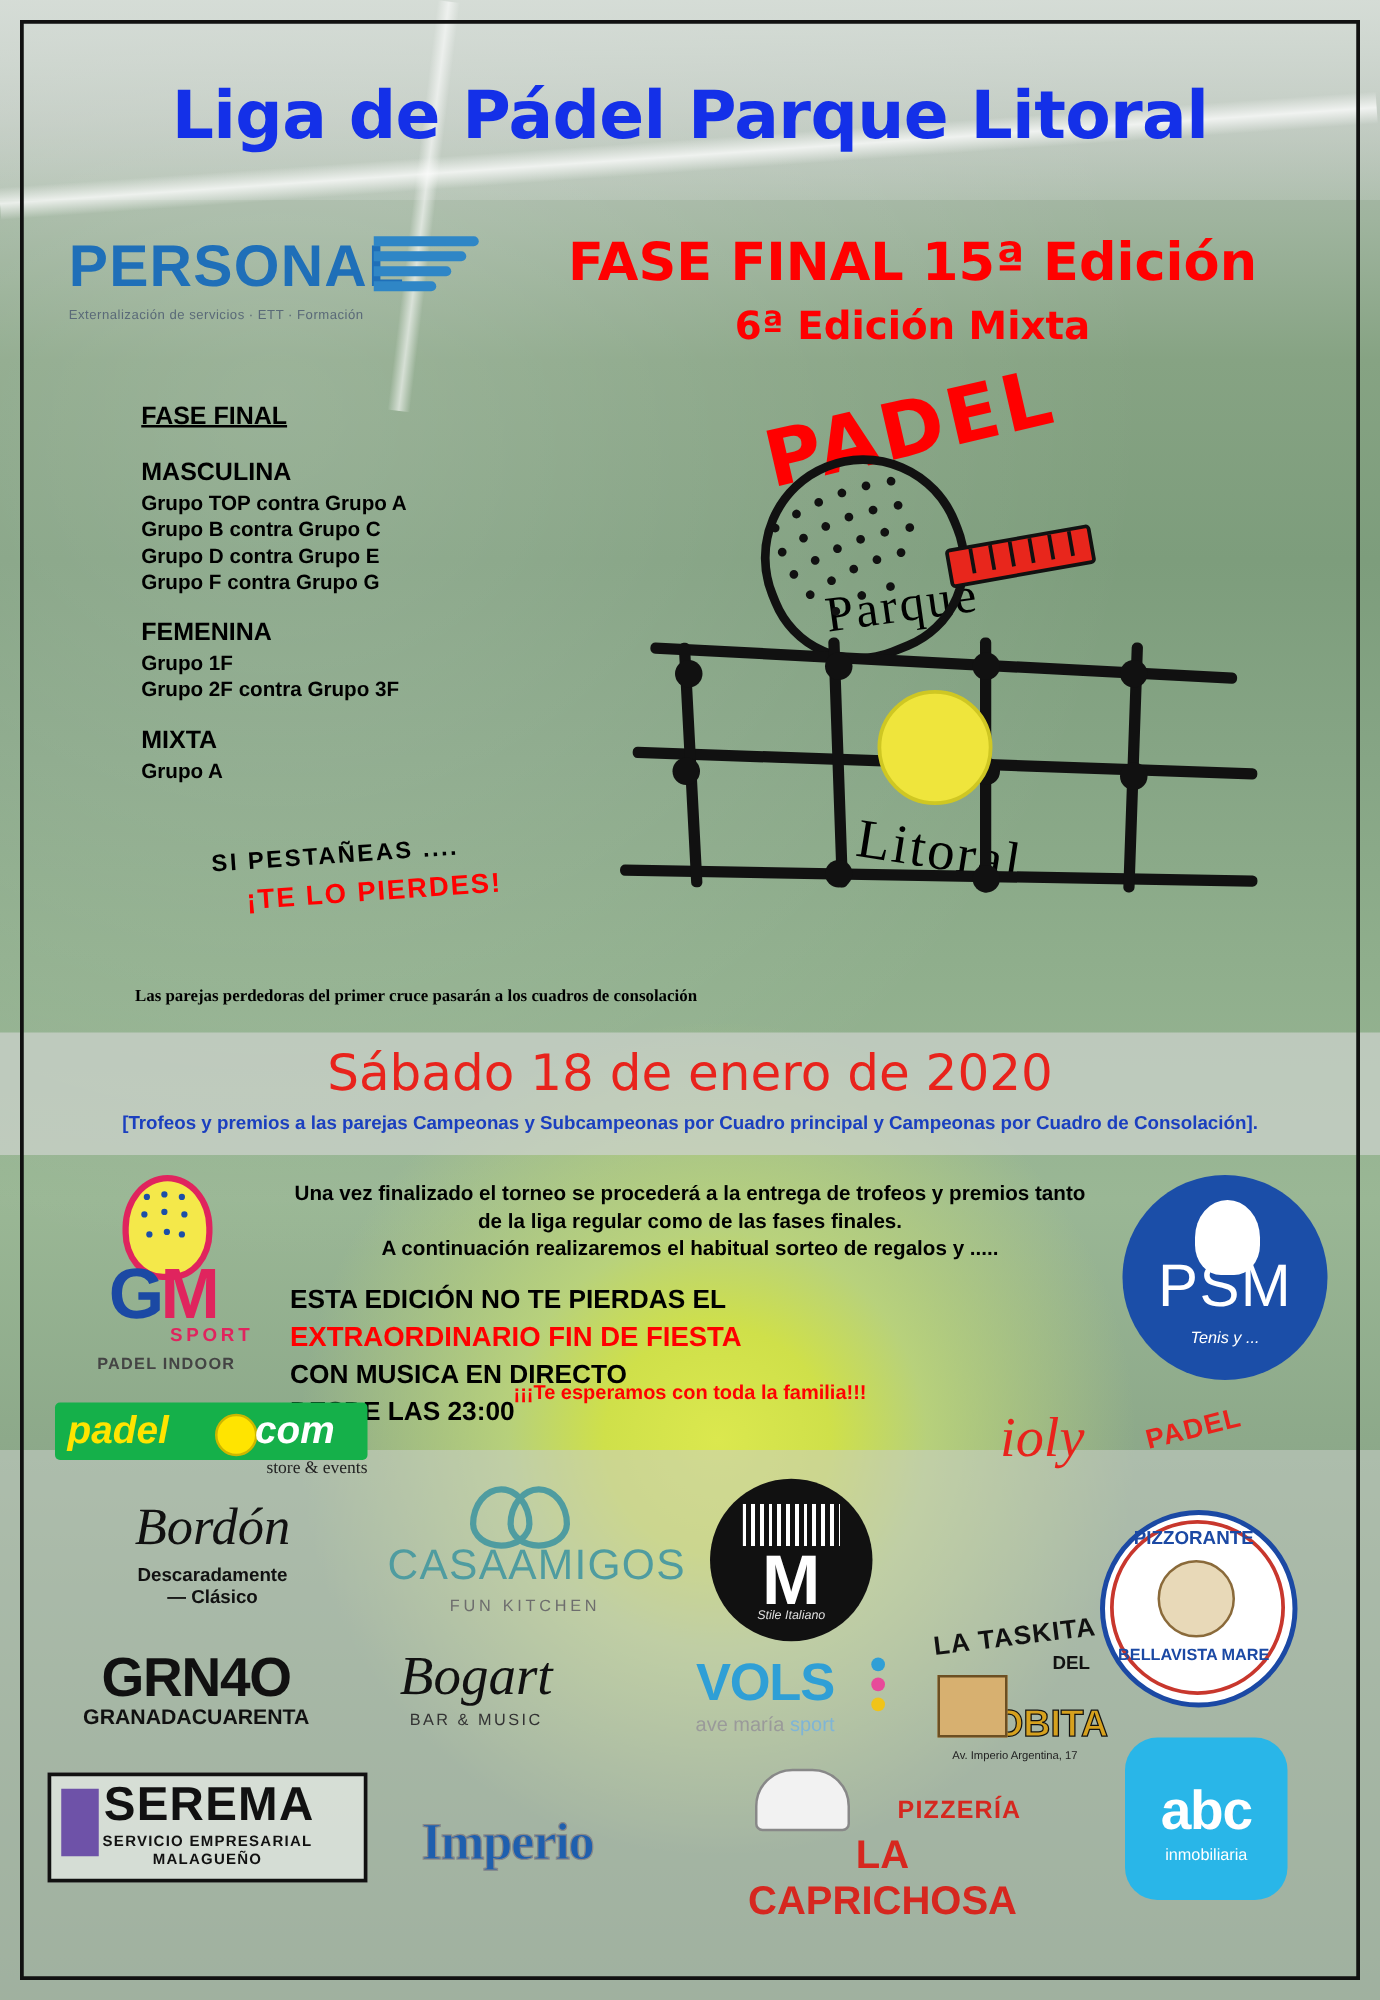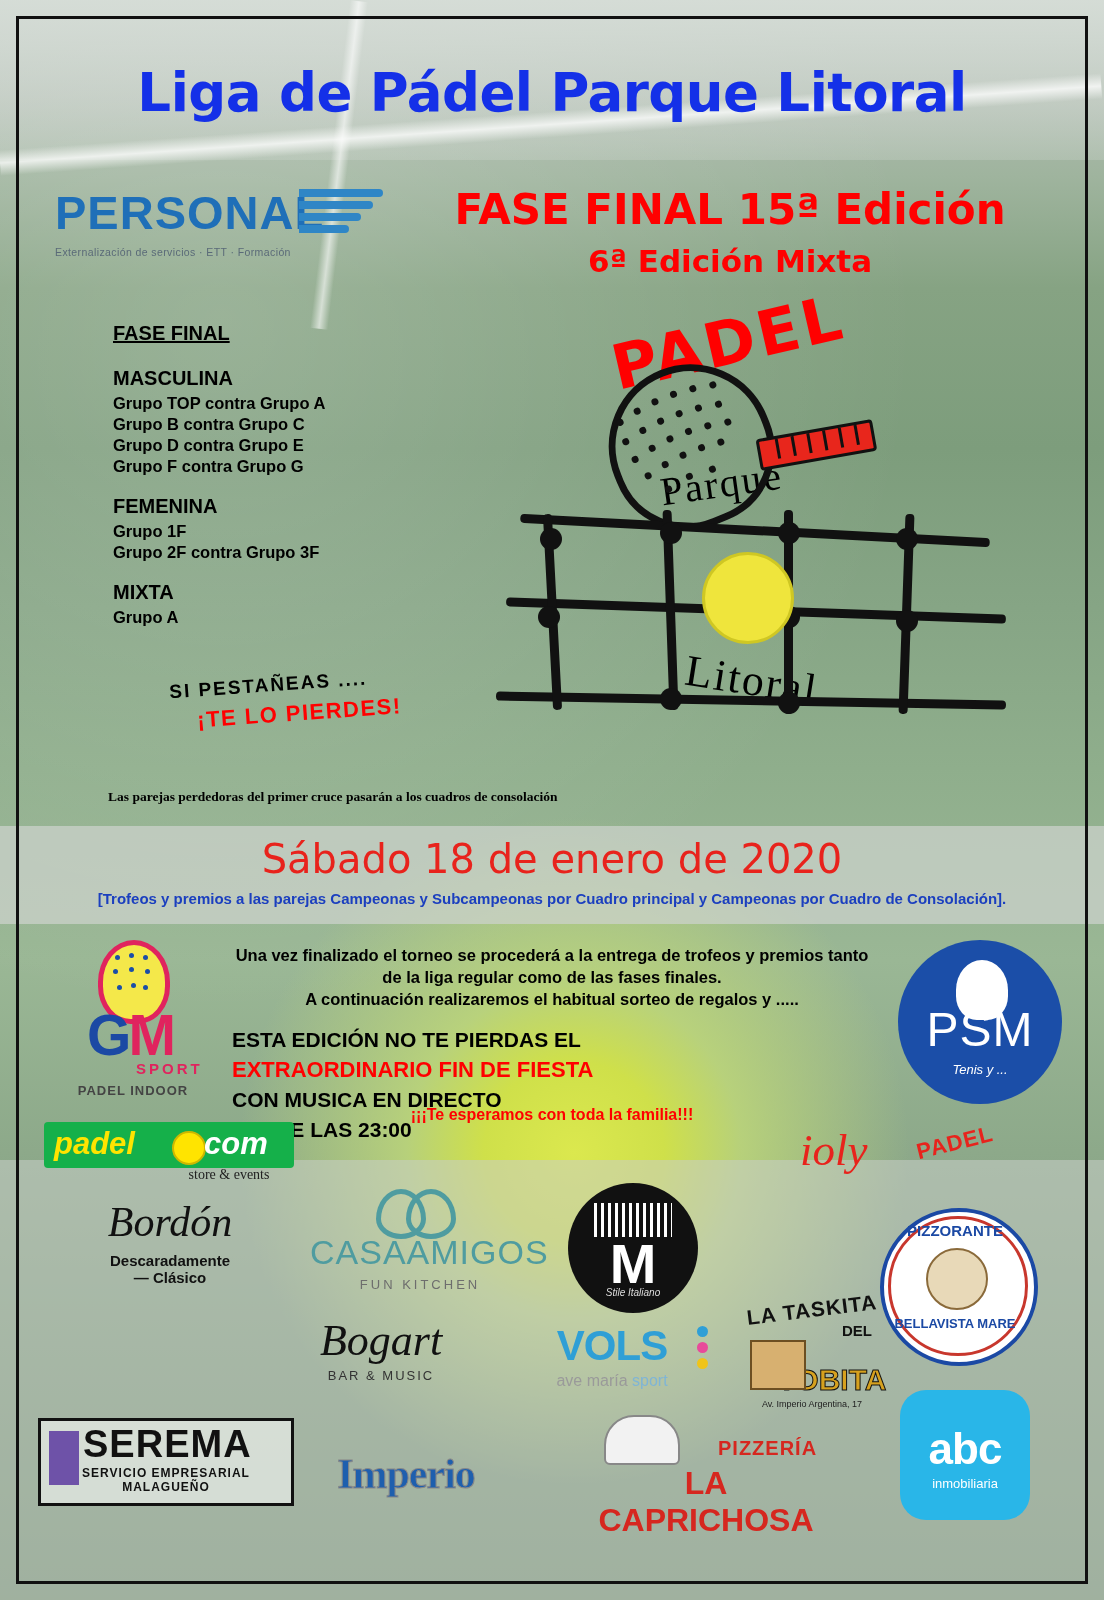--- a/index.html
+++ b/index.html
@@ -154,21 +154,21 @@
   .psm .circ{position:absolute;left:8px;top:0;width:164px;height:164px;border-radius:50%;background:#1b4ea8;}
   .psm .t{position:absolute;left:8px;top:62px;width:164px;font-size:48px;font-weight:400;color:#fff;letter-spacing:1px;}
   .psm .sub{position:absolute;left:8px;top:122px;width:164px;font-size:13px;color:#fff;font-style:italic;}
   .psm .fig{position:absolute;left:66px;top:20px;width:52px;height:60px;background:#fff;border-radius:50% 50% 40% 40%;}
   
   .pcom{left:44px;top:1122px;width:250px;height:68px;}
   .pcom .bar{position:absolute;left:0;top:0;width:250px;height:46px;background:#15b04a;border-radius:4px;}
   .pcom .t1{position:absolute;left:10px;top:4px;font-size:31px;font-weight:700;color:#ffe400;font-style:italic;}
   .pcom .ball{position:absolute;left:128px;top:9px;width:30px;height:30px;border-radius:50%;background:#ffe400;border:2px solid #cdb700;}
   .pcom .t2{position:absolute;left:160px;top:4px;font-size:31px;font-weight:700;color:#fff;font-style:italic;}
-  .pcom .t3{position:absolute;left:120px;top:45px;width:130px;font-size:14px;color:#222;font-family:"Liberation Serif",serif;}
+  .pcom .t3{position:absolute;left:120px;top:45px;width:130px;font-size:14px;color:#222;font-family:"Liberation Serif",serif;text-align:right;}
   
   .ioly{left:800px;top:1120px;width:180px;height:70px;}
   .ioly .t{position:absolute;left:0;top:4px;font-size:45px;color:#e8231c;font-family:"Liberation Serif",serif;font-style:italic;}
   .ioly .p{position:absolute;left:116px;top:10px;font-size:22px;font-weight:700;color:#e8231c;transform:rotate(-14deg);letter-spacing:1px;}
   
   .bordon{left:55px;top:1198px;width:230px;height:100px;}
   .bordon .t{font-size:42px;font-family:"Liberation Serif",serif;font-style:italic;color:#111;}
   .bordon .s1{font-size:15px;font-weight:700;color:#111;margin-top:6px;}
   .bordon .s2{font-size:15px;font-weight:700;color:#111;}
   
@@ -427,20 +427,24 @@
   </div>
 
   <div class="sp pizzo">
     <div class="c"></div>
     <div class="r"></div>
     <div class="t">PIZZORANTE</div>
     <div class="chef"></div>
     <div class="b">BELLAVISTA MARE</div>
   </div>
 
+  <div class="sp gra">
+    <div class="t">GRN4O</div>
+    <div class="s">GRANADACUARENTA</div>
+  </div>
 
   <div class="sp bog">
     <div class="t">Bogart</div>
     <div class="s">BAR &amp; MUSIC</div>
   </div>
 
   <div class="sp vols">
     <div class="dots">
       <i style="background:#2f9fd6"></i>
         <i style="background:#e84a9a"></i>

